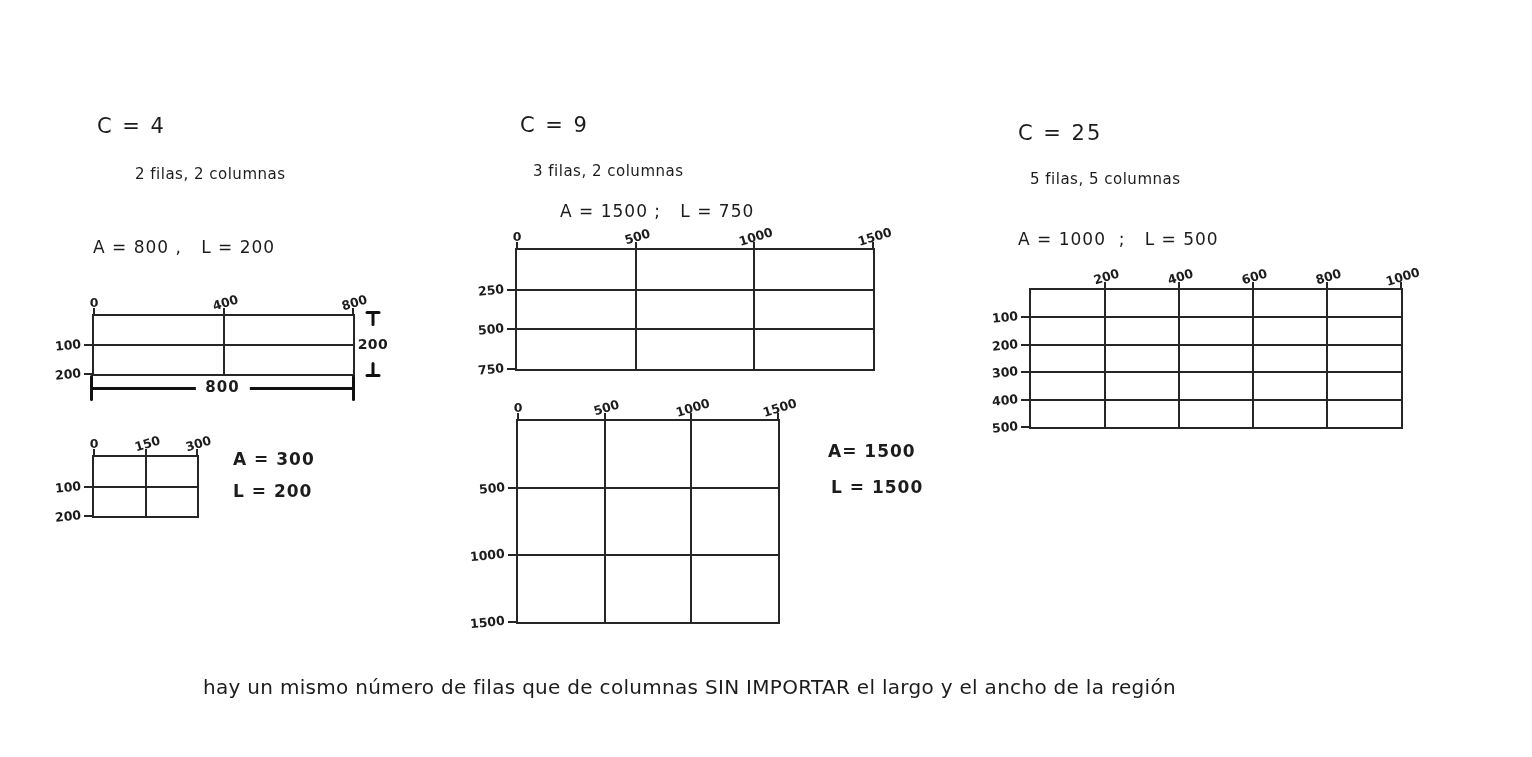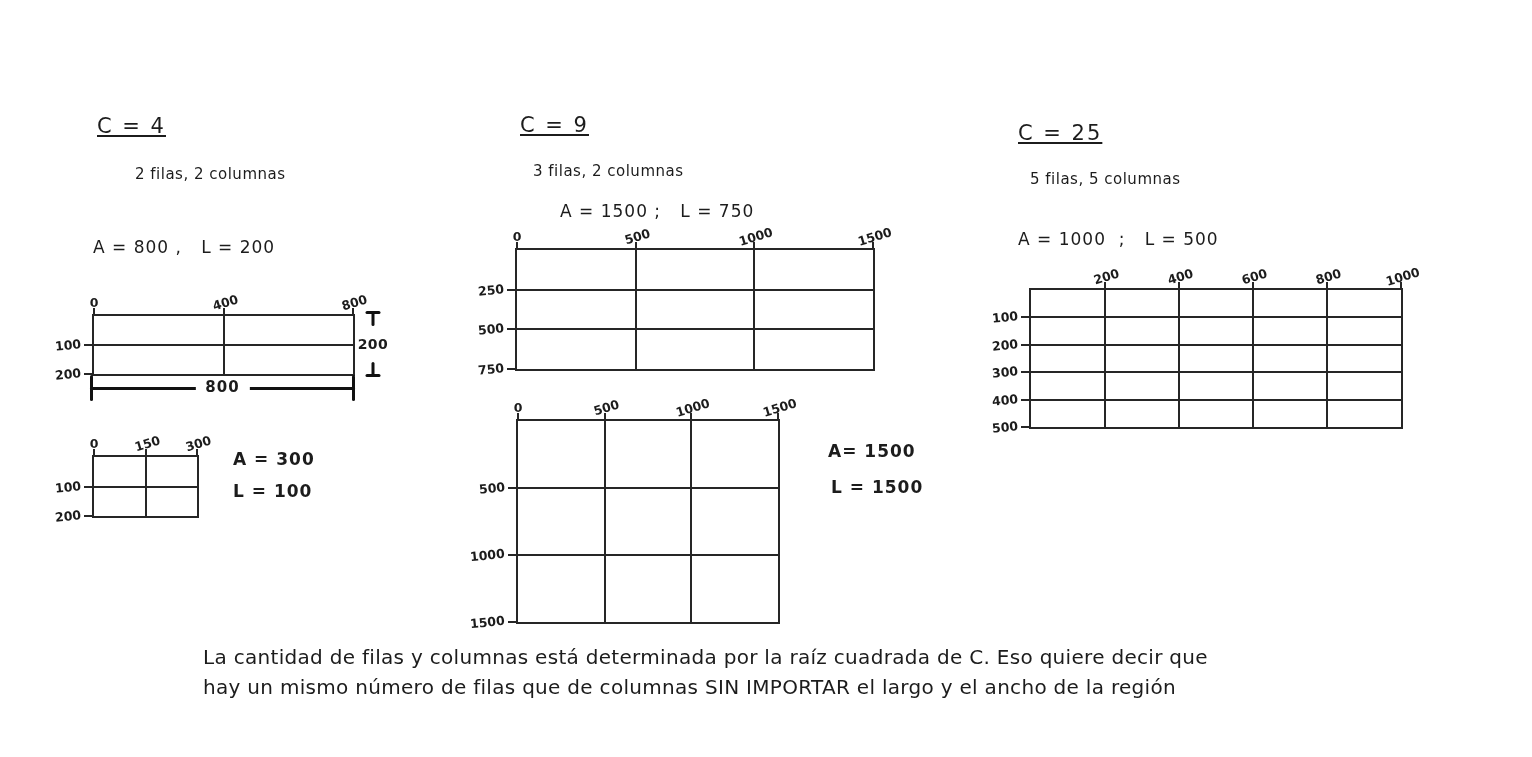--- a/index.html
+++ b/index.html
@@ -3,21 +3,21 @@
 <meta charset="utf-8">
 <style>
   html,body{margin:0;padding:0;background:#ffffff;}
   #canvas{
     position:relative;width:1532px;height:757px;background:#ffffff;overflow:hidden;
     font-family:"DejaVu Sans","Liberation Sans",sans-serif;color:#1c1c1c;
   }
   .abs{position:absolute;white-space:nowrap;}
   .layer{position:absolute;left:0;top:0;width:100%;height:100%;}
   .title{font-size:20px;letter-spacing:.5px;}
-  .c-label{font-size:21px;letter-spacing:2px;text-decoration:underline;}
+  .c-label{font-size:21px;letter-spacing:2px;}
   .rc-label{font-size:15px;letter-spacing:.5px;}
   .param{font-size:17px;font-weight:normal;letter-spacing:1px;white-space:pre;}
   .side-param{font-size:17px;font-weight:bold;letter-spacing:1px;}
   .footer-line{font-size:20px;letter-spacing:.3px;}
 
   
   .grid-box{position:absolute;border:2px solid #262626;box-sizing:border-box;background:transparent;}
   .grid-box .vline{position:absolute;top:0;bottom:0;width:2px;background:#262626;transform:translateX(-50%);}
   .grid-box .hline{position:absolute;left:0;right:0;height:2px;background:#262626;transform:translateY(-50%);}
   .grid-box .tick-top{position:absolute;bottom:100%;margin-bottom:6px;font-size:12.5px;font-weight:bold;
@@ -98,21 +98,21 @@
         <i class="tmark" style="left: 51.5px;"></i>
         <span class="tick-top slant" style="left: 103px;">300</span>
         <i class="tmark" style="left: 103px;"></i>
         <span class="tick-left" style="top: 29.5px;">100</span>
         <i class="lmark" style="top: 29.5px;"></i>
         <span class="tick-left" style="top: 59px;">200</span>
         <i class="lmark" style="top: 59px;"></i>
       </div>
 
     <div class="abs side-param" style="left:233px;top:449px;">A = 300</div>
-    <div class="abs side-param" style="left:233px;top:481px;">L = 100</div>
+    <div class="abs side-param" style="left:233px;top:481px;">L = 200</div>
   </div>
 
   <div class="layer">
     <div class="abs c-label" style="left:520px;top:113px;">C = 9</div>
     <div class="abs rc-label" style="left:533px;top:162px;">3 filas, 2 columnas</div>
     <div class="abs param" style="left:560px;top:201px;">A = 1500 ;   L = 750</div>
 
     <div class="grid-box" style="left:515px;top:248px;width:360px;height:123px;">
         <div class="vline" style="left: 118.667px;"></div>
         <div class="vline" style="left: 237.333px;"></div>
@@ -190,17 +190,16 @@
         <span class="tick-left" style="top: 82.2px;">300</span>
         <i class="lmark" style="top: 82.2px;"></i>
         <span class="tick-left" style="top: 109.6px;">400</span>
         <i class="lmark" style="top: 109.6px;"></i>
         <span class="tick-left" style="top: 137px;">500</span>
         <i class="lmark" style="top: 137px;"></i>
       </div>
   </div>
 
   <div class="layer">
-    <div class="abs footer-line" style="left:203px;top:645px;">La cantidad de filas y columnas está determinada por la raíz cuadrada de C. Eso quiere decir que</div>
     <div class="abs footer-line" style="left:203px;top:675px;">hay un mismo número de filas que de columnas SIN IMPORTAR el largo y el ancho de la región</div>
   </div>
 
 </div>
 
 </body></html>

